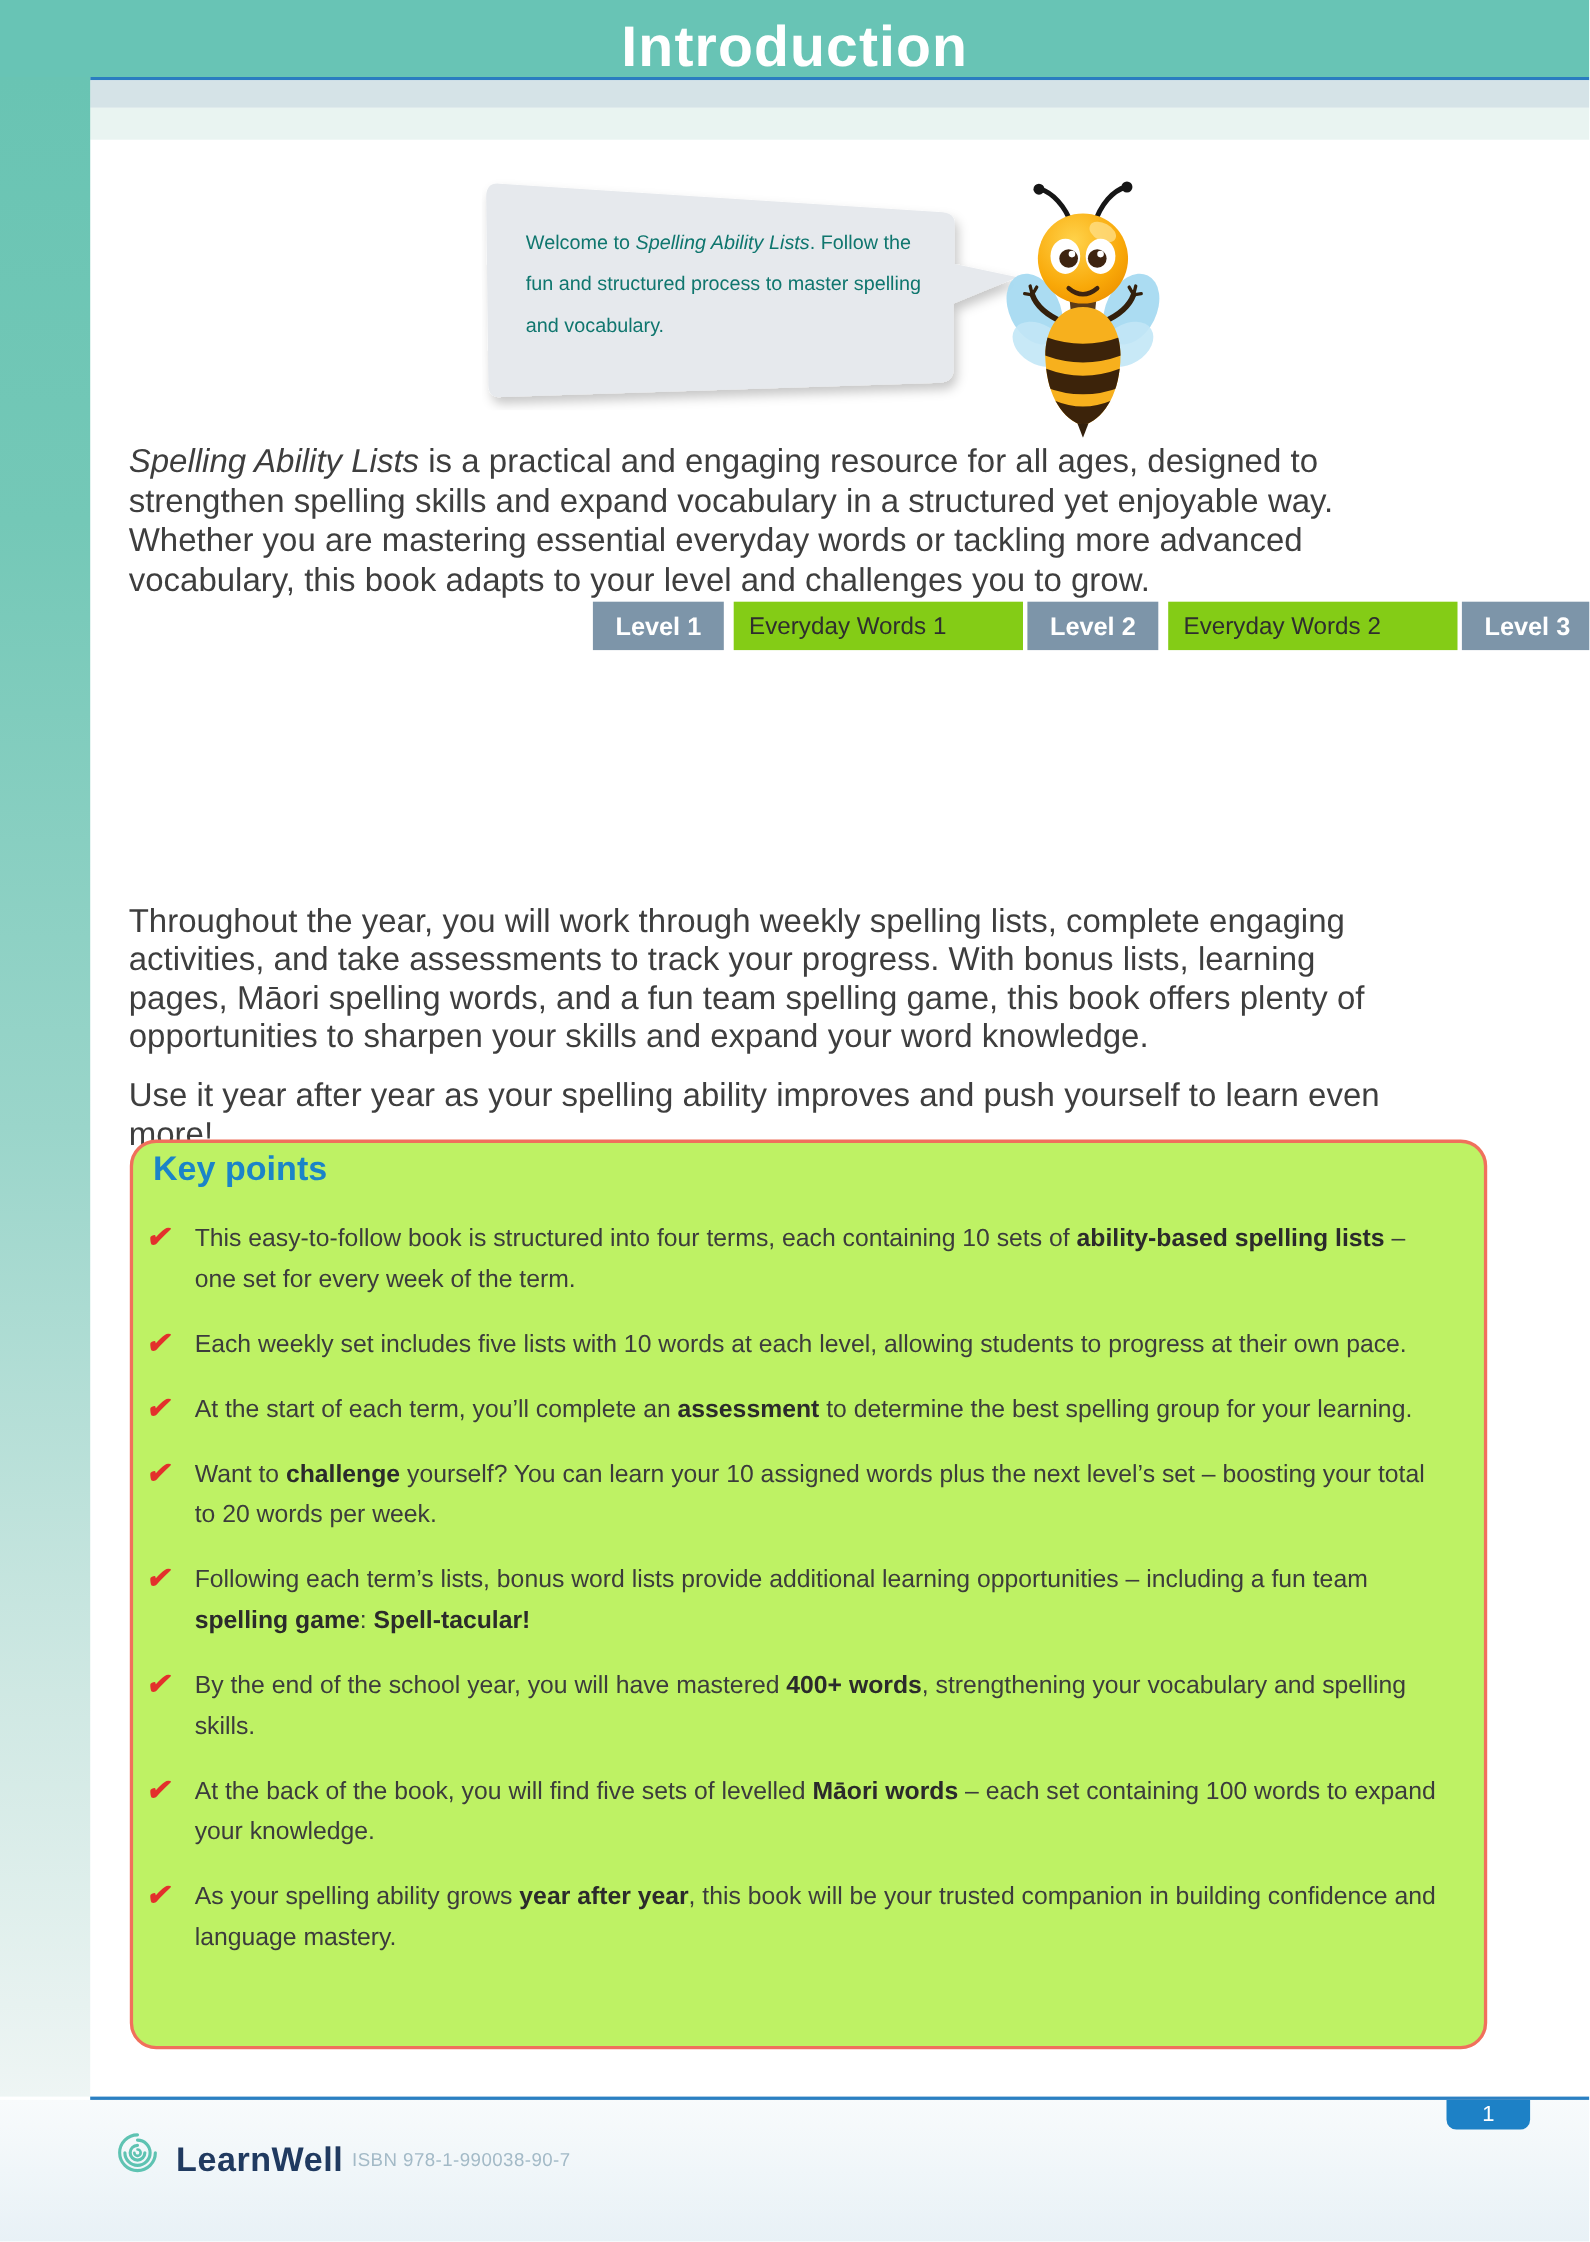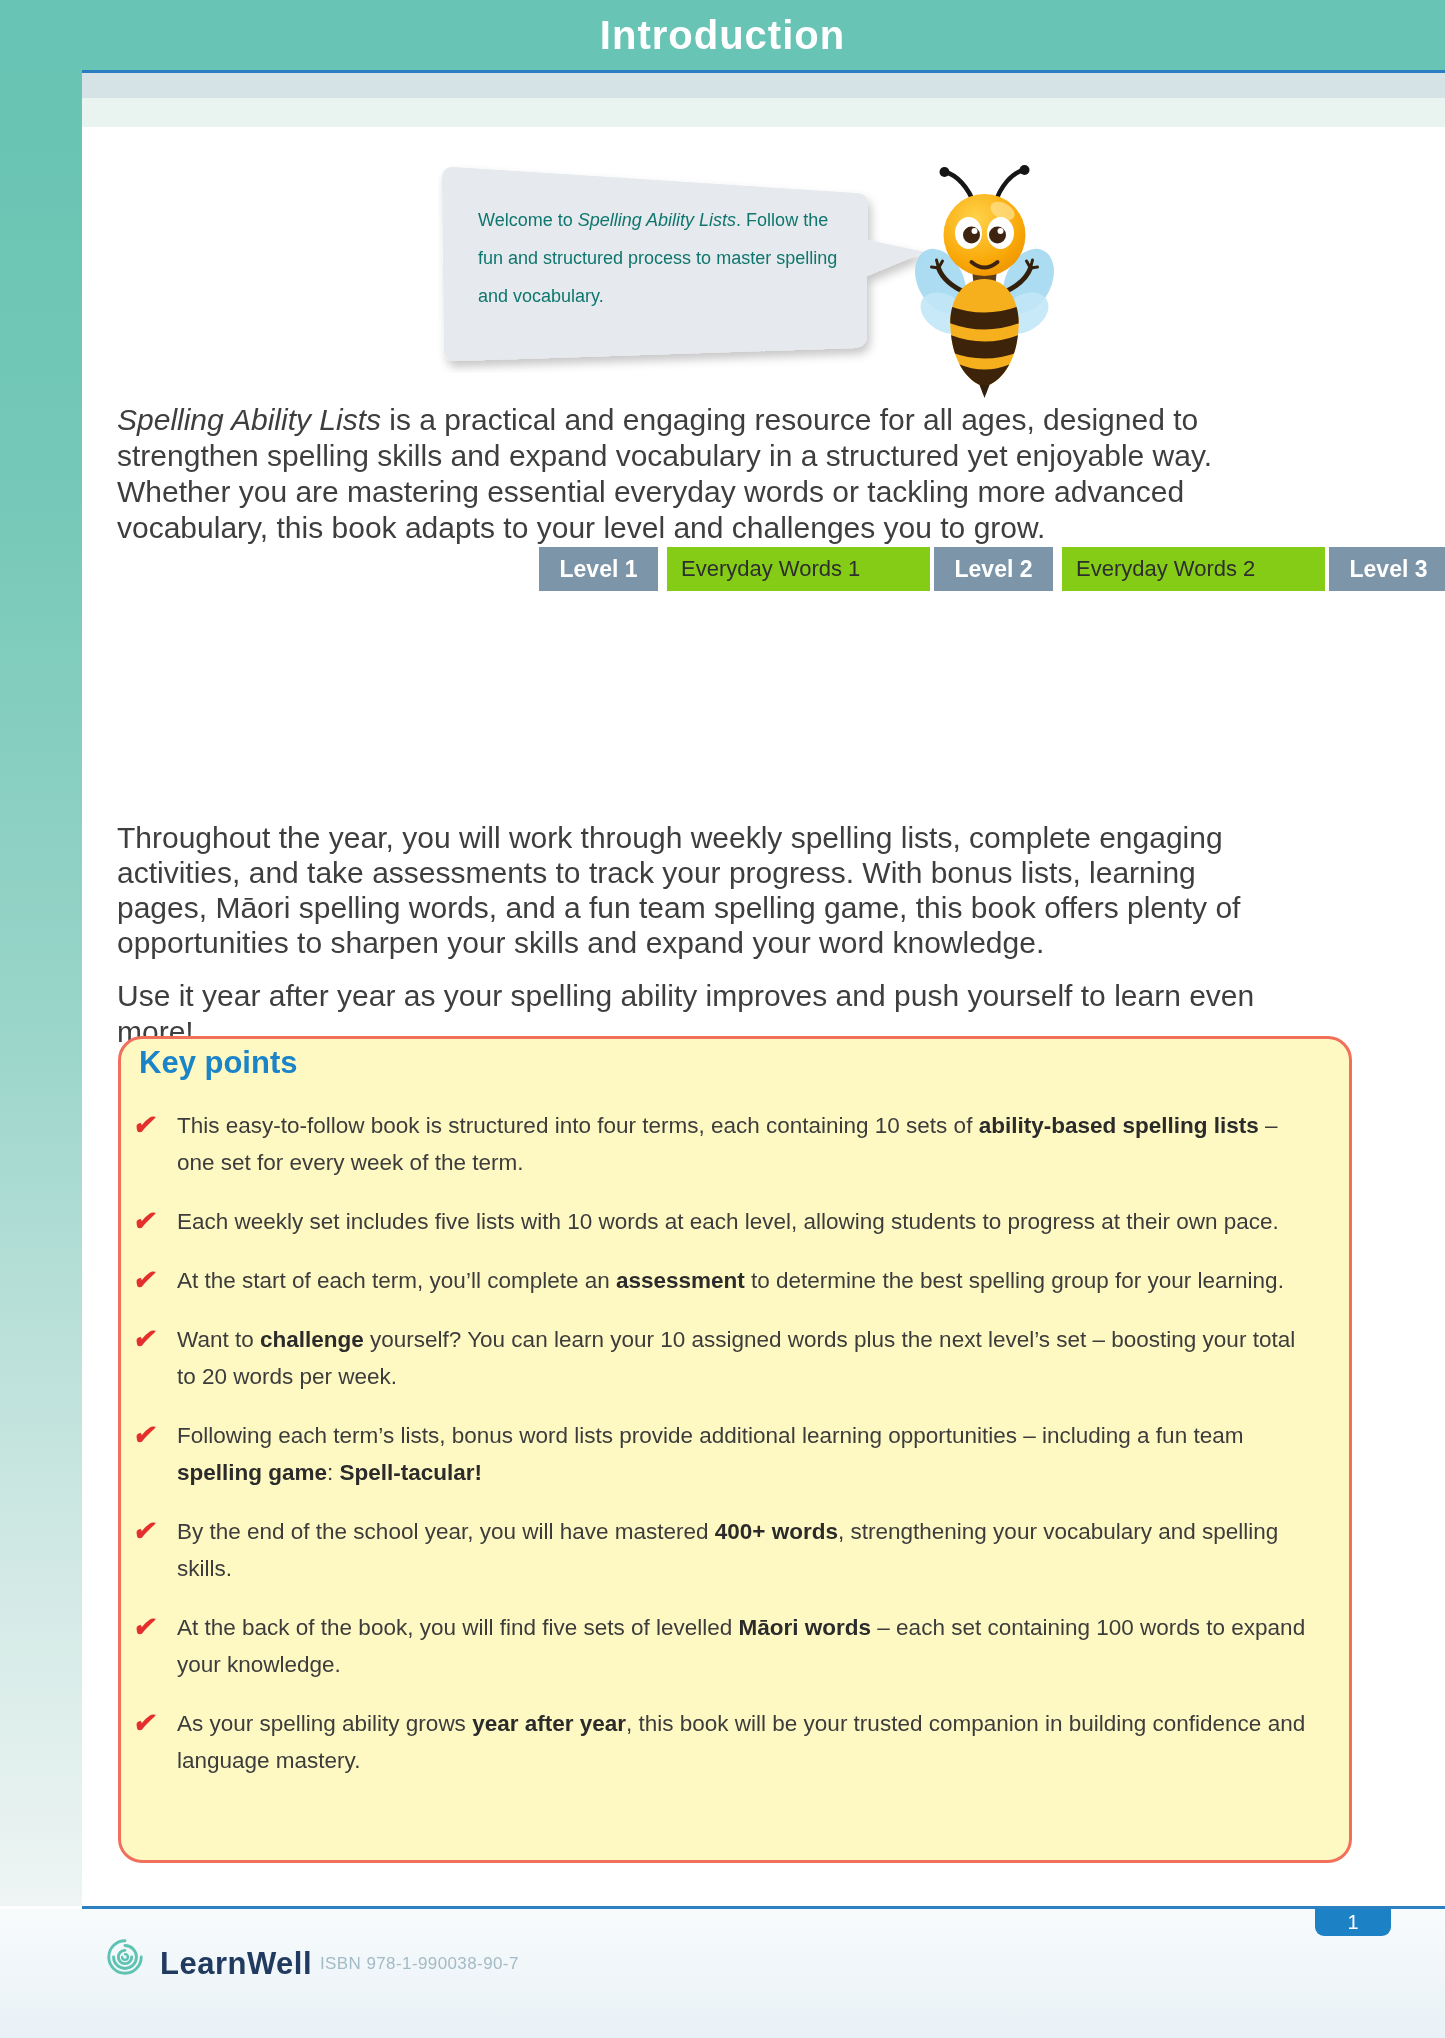--- a/index.html
+++ b/index.html
@@ -2,21 +2,21 @@
 <html><head>
 <meta charset="utf-8">
 <style>
   html,body{margin:0;padding:0;background:#fff;}
   .page{position:relative;width:1445px;height:2038px;background:#ffffff;overflow:hidden;
         font-family:"Liberation Sans",sans-serif;}
 
   
   .header-band{position:absolute;left:0;top:0;width:1445px;height:70px;background:#68c4b5;}
   .page-title{position:absolute;left:0;top:13px;width:1445px;text-align:center;
-              font-size:40px;font-weight:800;color:#ffffff;letter-spacing:1px;}
+              font-size:52px;font-weight:800;color:#ffffff;letter-spacing:1px;}
   .blue-rule{position:absolute;left:82px;top:70px;right:0;height:3px;background:#2a7dc0;}
   .band1{position:absolute;left:82px;top:73px;right:0;height:25px;background:#d5e3e7;}
   .band2{position:absolute;left:82px;top:98px;right:0;height:29px;background:#e9f4f1;}
   .left-strip{position:absolute;left:0;top:70px;width:82px;height:1836px;
      background:linear-gradient(180deg,#69c4b3 0%,#74c8b7 22%,#9ad5ca 52%,#cfe8e3 80%,#eef5f4 100%);}
 
   
   .bubble-svg{position:absolute;left:438px;top:158px;width:500px;height:215px;}
   .bubble-text{position:absolute;left:478px;top:201px;width:372px;
                font-size:18px;line-height:38px;color:#0f766e;}
@@ -33,21 +33,21 @@
   
   .levels-table{position:absolute;left:539px;top:547px;display:flex;flex-direction:row;gap:4px;}
   .lt-row{display:flex;gap:9px;}
   .lt-level{width:119px;height:44px;background:#7d95a9;color:#ffffff;font-weight:bold;
             font-size:23px;display:flex;align-items:center;justify-content:center;}
   .lt-name{width:249px;height:44px;background:#84cc16;color:#2e2e2e;font-size:22px;
            display:flex;align-items:center;padding-left:14px;}
 
   
   .key-box{position:absolute;left:118px;top:1036px;width:1234px;height:827px;box-sizing:border-box;
-           border:3px solid #f0705c;border-radius:24px;background:#fef9c3;}
+           border:3px solid #f0705c;border-radius:24px;background:#bef264;}
   .key-heading{margin:6px 0 0 18px;font-size:31px;line-height:36px;font-weight:bold;color:#1b84c8;}
   .key-list{list-style:none;margin:26px 0 0 0;padding:0;}
   .key-list li{position:relative;padding-left:56px;margin:0 30px 22px 0;
                font-size:22.5px;line-height:37px;color:#3c3c3c;}
   .key-list b{font-weight:bold;color:#2b2b2b;}
   .check{position:absolute;left:13px;top:0;color:#e3302c;font-size:27px;
          transform:skewX(-10deg);font-weight:bold;}
 
   
   .footer-rule{position:absolute;left:82px;top:1906px;right:0;height:3px;background:#2b80c2;}

